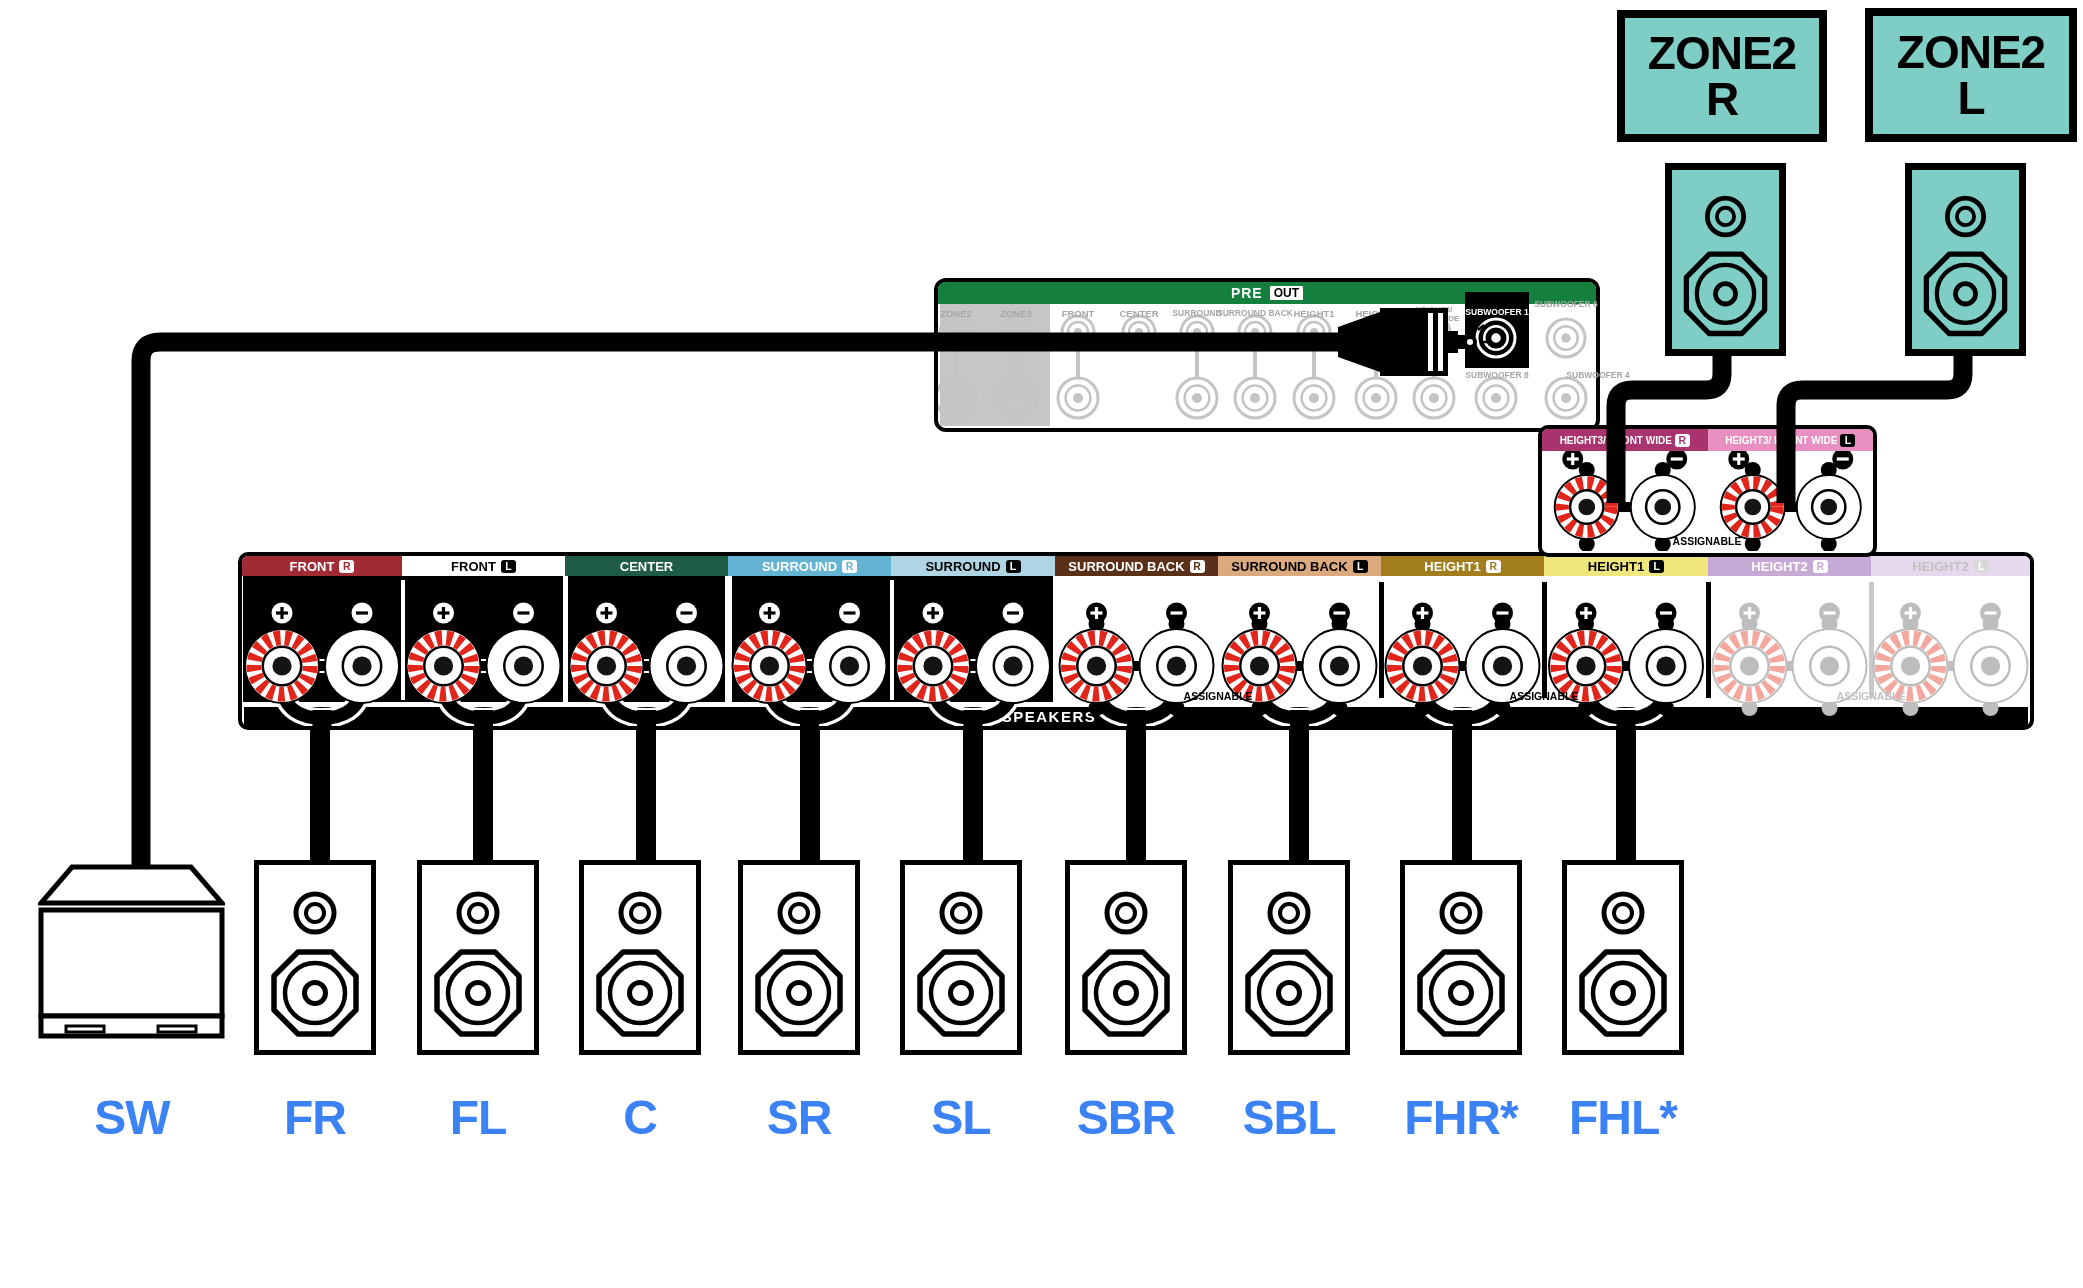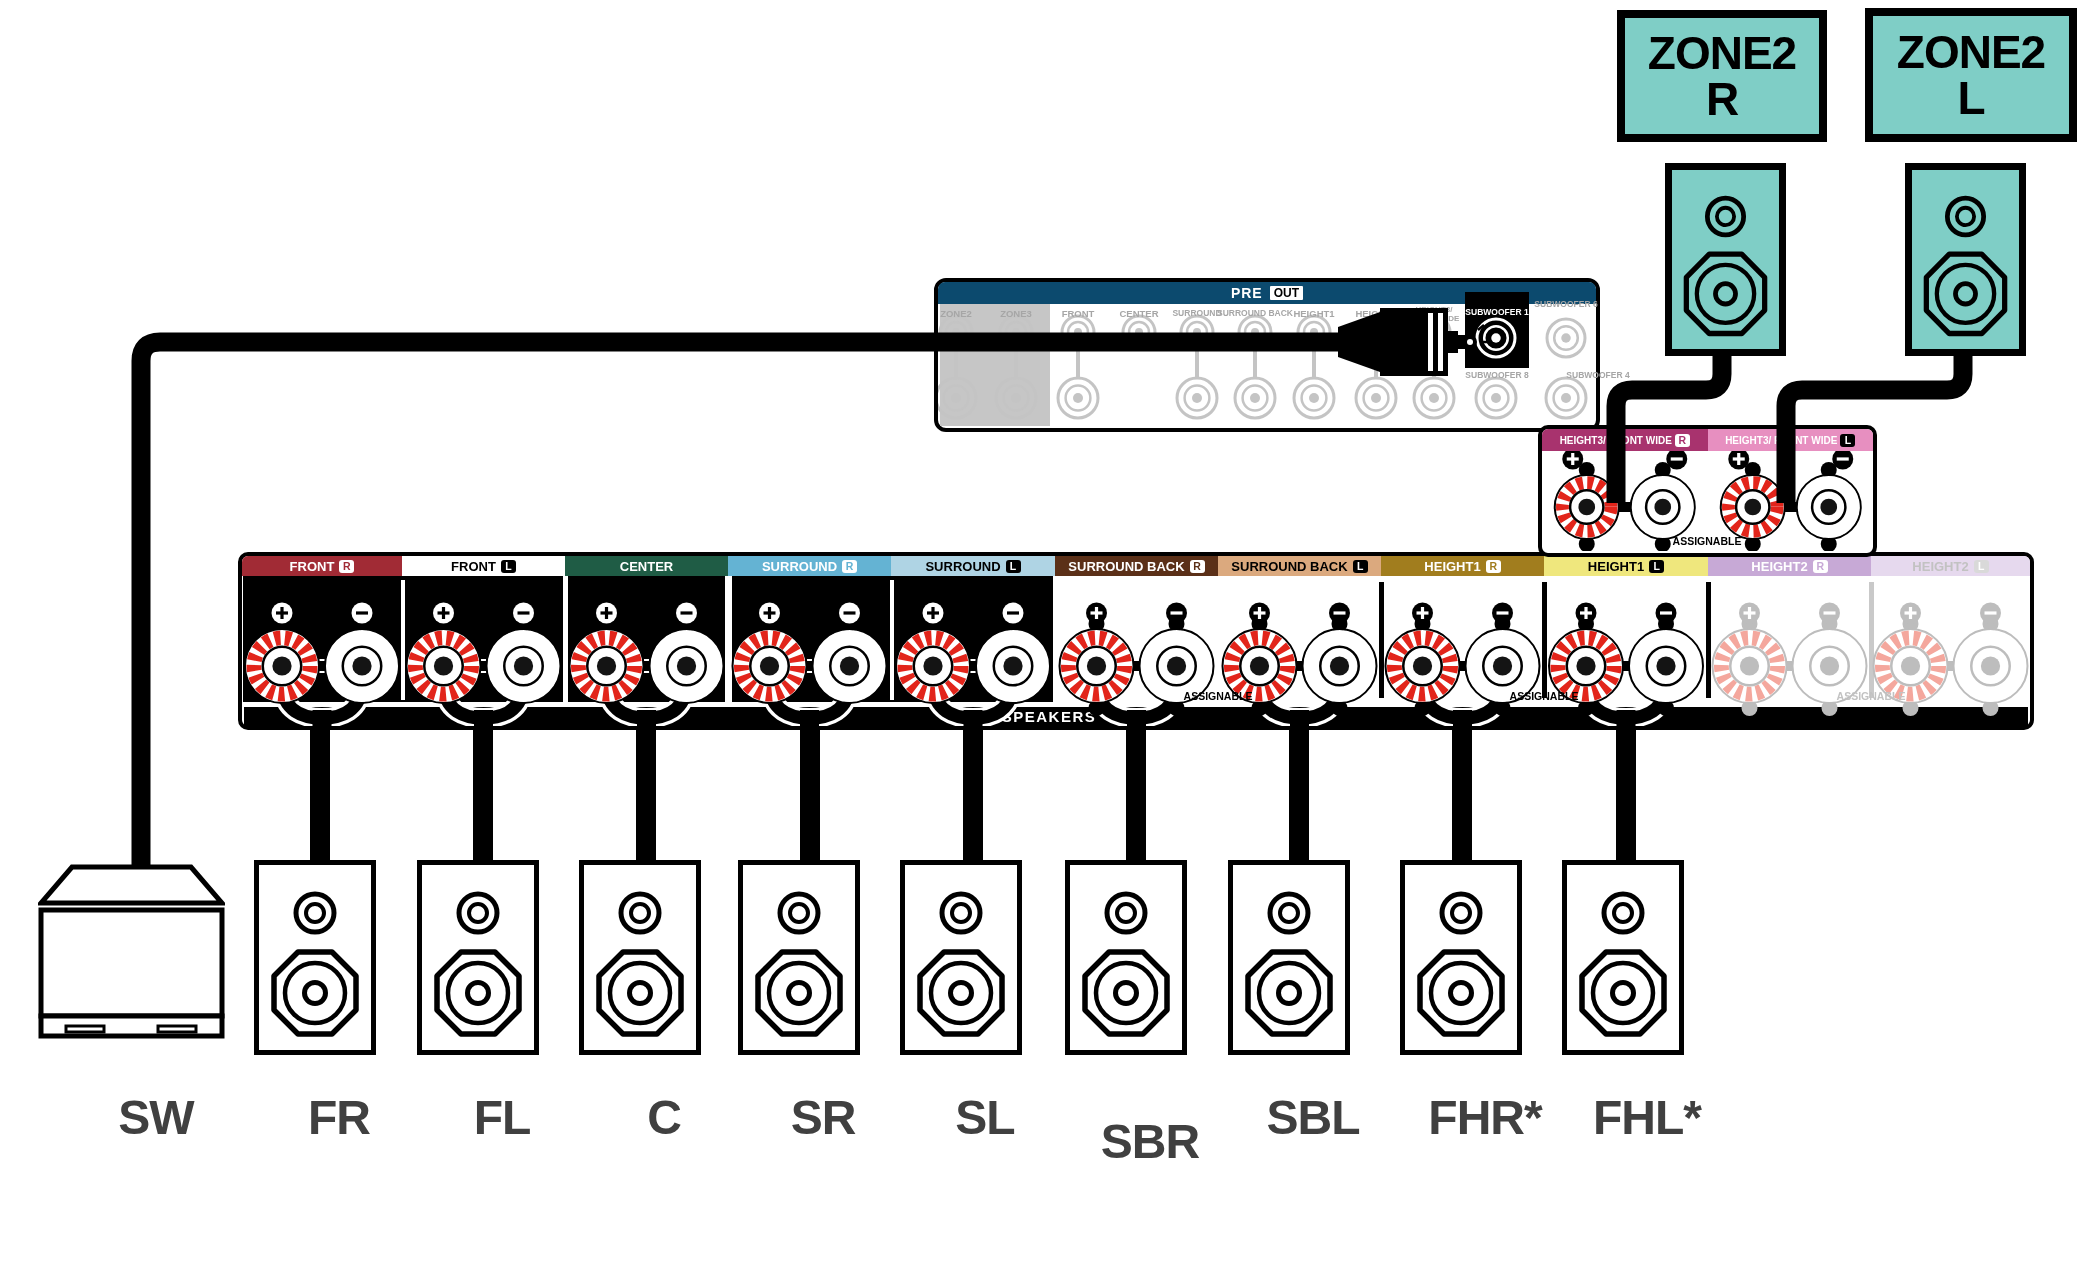--- a/index.html
+++ b/index.html
@@ -2,21 +2,21 @@
 <html><head>
 <meta charset="utf-8">
 <style>
   html,body{margin:0;padding:0;background:#fff;}
   #stage{position:relative;width:2083px;height:1288px;background:#fff;overflow:hidden;
          font-family:"Liberation Sans",sans-serif;}
   .abs{position:absolute;}
   .panel{position:absolute;background:#fff;border:4px solid #000;box-sizing:border-box;}
   
   #preout{border-radius:12px;}
-  .po-header{position:absolute;left:0;top:0;width:100%;height:22px;background:#0c4a6e;
+  .po-header{position:absolute;left:0;top:0;width:100%;height:22px;background:#15803d;
              border-radius:7px 7px 0 0;text-align:center;color:#fff;font-weight:bold;
              font-size:14px;line-height:22px;letter-spacing:1px;}
   .out-box{display:inline-block;background:#fff;color:#000;font-size:12px;line-height:14px;
            padding:0 4px;margin-left:7px;border-radius:1px;vertical-align:1px;letter-spacing:0;}
   .po-gray{position:absolute;left:2px;top:22px;width:110px;height:122px;background:#C6C6C6;}
   .po-sub1{position:absolute;left:527px;top:10px;width:64px;height:76px;background:#000;}
   .po-lbl{position:absolute;transform:translateX(-50%);font-size:9.5px;font-weight:bold;
           color:#A6A6A6;white-space:nowrap;}
   .po-lbl.small{font-size:8px;line-height:8.5px;text-align:center;}
   .po-lbl.white{color:#fff;font-size:8.5px;margin-top:8px;}
@@ -40,21 +40,21 @@
   #spk-bar span{position:absolute;left:700px;width:210px;text-align:center;color:#fff;
                 font-size:15px;font-weight:bold;letter-spacing:1.5px;line-height:19px;}
   .pair{position:absolute;}
   
   .speaker{position:absolute;background:#fff;border:5px solid #000;box-sizing:border-box;}
   .speaker.teal{background:#7FCEC6;border-width:7px;}
   .zonebox{position:absolute;background:#7FCEC6;border:8px solid #000;box-sizing:border-box;
            display:flex;flex-direction:column;align-items:center;justify-content:center;
            font-size:46px;font-weight:bold;color:#000;line-height:46px;letter-spacing:-1px;}
   .spklabel{position:absolute;transform:translateX(-50%);font-size:48px;font-weight:bold;
-            color:#404040;white-space:nowrap;letter-spacing:-1px;margin-left:24px;}
+            color:#3b82f6;white-space:nowrap;letter-spacing:-1px;}
 </style>
 </head>
 <body>
 
 <div id="stage">
 
   <svg id="wires-under" class="abs" style="left:0;top:0" width="2083" height="1288">
       <rect x="310" y="718" width="20" height="150" fill="#000"></rect>
       <rect x="473" y="718" width="20" height="150" fill="#000"></rect>
       <rect x="636" y="718" width="20" height="150" fill="#000"></rect>
@@ -588,21 +588,21 @@
           <circle cx="56" cy="128" r="10.5" fill="none" stroke="#000" stroke-width="5"></circle>
         </svg></div>
       <span class="spklabel" style="left: 961px; top: 1090px;">SL</span>
       <div class="speaker" style="left: 1065px; top: 860px; width: 122px; height: 195px;"><svg width="100%" height="100%" viewBox="0 0 112 185" preserveAspectRatio="none">
           <circle cx="56" cy="48" r="19" fill="none" stroke="#000" stroke-width="5"></circle>
           <circle cx="56" cy="48" r="9" fill="none" stroke="#000" stroke-width="4"></circle>
           <path d="M39,87 L73,87 L97,111 L97,145 L73,169 L39,169 L15,145 L15,111 Z" fill="none" stroke="#000" stroke-width="5.5" stroke-linejoin="round"></path>
           <circle cx="56" cy="128" r="30" fill="none" stroke="#000" stroke-width="4.5"></circle>
           <circle cx="56" cy="128" r="10.5" fill="none" stroke="#000" stroke-width="5"></circle>
         </svg></div>
-      <span class="spklabel" style="left: 1126px; top: 1114px;">SBR</span>
+      <span class="spklabel" style="left: 1126px; top: 1090px;">SBR</span>
       <div class="speaker" style="left: 1228px; top: 860px; width: 122px; height: 195px;"><svg width="100%" height="100%" viewBox="0 0 112 185" preserveAspectRatio="none">
           <circle cx="56" cy="48" r="19" fill="none" stroke="#000" stroke-width="5"></circle>
           <circle cx="56" cy="48" r="9" fill="none" stroke="#000" stroke-width="4"></circle>
           <path d="M39,87 L73,87 L97,111 L97,145 L73,169 L39,169 L15,145 L15,111 Z" fill="none" stroke="#000" stroke-width="5.5" stroke-linejoin="round"></path>
           <circle cx="56" cy="128" r="30" fill="none" stroke="#000" stroke-width="4.5"></circle>
           <circle cx="56" cy="128" r="10.5" fill="none" stroke="#000" stroke-width="5"></circle>
         </svg></div>
       <span class="spklabel" style="left: 1289px; top: 1090px;">SBL</span>
       <div class="speaker" style="left: 1400px; top: 860px; width: 122px; height: 195px;"><svg width="100%" height="100%" viewBox="0 0 112 185" preserveAspectRatio="none">
           <circle cx="56" cy="48" r="19" fill="none" stroke="#000" stroke-width="5"></circle>

